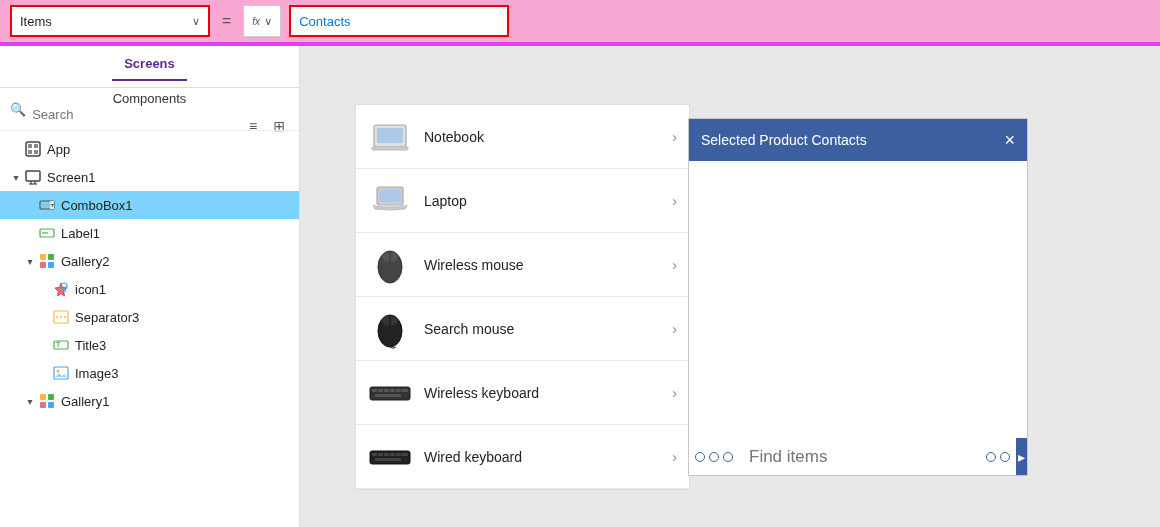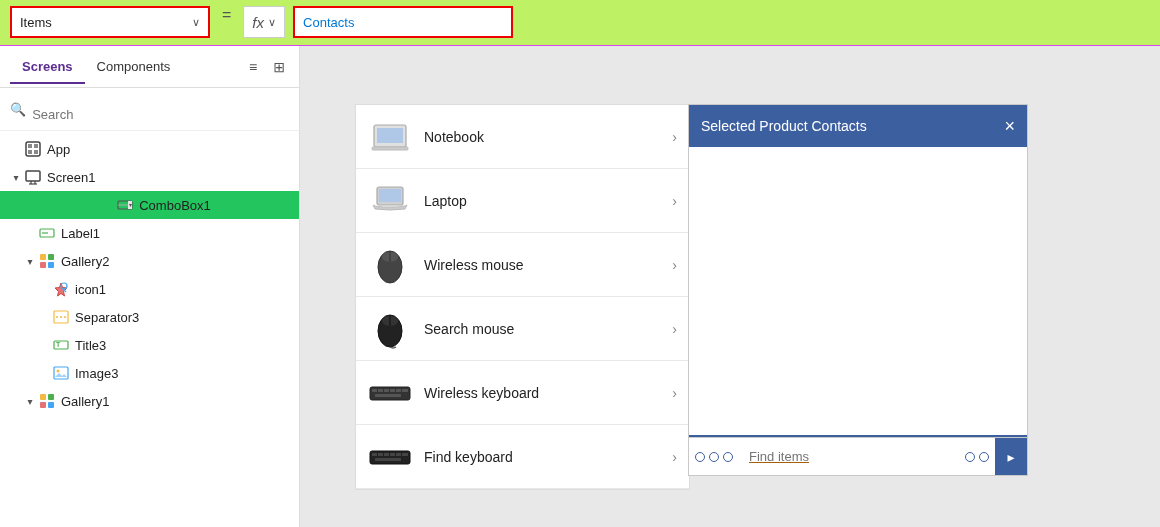--- a/index.html
+++ b/index.html
@@ -10,22 +10,23 @@
       width: 1160px;
       height: 527px;
       overflow: hidden;
       display: flex;
       flex-direction: column;
     }
 
     
     .top-bar {
       display: flex;
-      background: #bef264;
-      border-bottom: 1px solid #d946ef;
+      align-items: center;
+      background: #f9a8d4;
+      border-bottom: 4px solid #d946ef;
       padding: 6px 10px;
       gap: 8px;
       height: 46px;
       flex-shrink: 0;
     }
     .top-bar-select {
       display: flex;
       align-items: center;
       border: 2px solid #e00;
       padding: 3px 8px;
@@ -52,21 +53,21 @@
       align-items: center;
       border: 1px solid #ccc;
       background: #fff;
       padding: 3px 8px;
       height: 32px;
       gap: 4px;
     }
     .fx-label {
       color: #555;
       font-style: italic;
-      font-size: 15px;
+      font-size: 10px;
     }
     .fx-chevron {
       color: #555;
       font-size: 11px;
     }
     .fx-input {
       border: 2px solid #e00;
       padding: 3px 8px;
       color: #0078d4;
       min-width: 220px;
@@ -93,20 +94,21 @@
       flex-shrink: 0;
     }
 
     .tabs-row {
       display: flex;
       align-items: center;
       border-bottom: 1px solid #ddd;
       padding: 0 10px;
       height: 42px;
       gap: 0;
+      flex-direction: column;
     }
     .tab {
       padding: 10px 12px;
       cursor: pointer;
       font-size: 13px;
       color: #333;
       position: relative;
     }
     .tab.active {
       color: #5c2d91;
@@ -162,21 +164,21 @@
     }
 
     .tree-item {
       display: flex;
       align-items: center;
       padding: 4px 10px;
       cursor: pointer;
       height: 28px;
       white-space: nowrap;
     }
-    .tree-item.selected { background: #22c55e; justify-content: center; }
+    .tree-item.selected { background: #7dd3fc; }
     .tree-indent-0 { padding-left: 10px; }
     .tree-indent-1 { padding-left: 24px; }
     .tree-indent-2 { padding-left: 38px; }
 
     .tree-icon {
       width: 18px;
       height: 18px;
       flex-shrink: 0;
       margin-right: 5px;
       display: flex;
@@ -246,21 +248,21 @@
       color: #222;
     }
     .gallery-item-chevron {
       color: #888;
       font-size: 14px;
     }
 
     
     .product-panel {
       position: absolute;
-      top: 58px;
+      top: 72px;
       left: 388px;
       width: 340px;
       background: #fff;
       border: 1px solid #c8c8c8;
       overflow: hidden;
     }
     .product-panel-header {
       background: #3c5fa0;
       color: #fff;
       padding: 10px 12px;
@@ -302,23 +304,22 @@
       height: 38px;
       background: #fff;
       border: 1px solid #c8c8c8;
       border-top: none;
     }
     .find-input {
       flex: 1;
       border: none;
       outline: none;
       padding: 4px 10px;
-      font-size: 13px;
+      font-size: 17px;
       color: #a16207;
-      text-decoration: underline;
     }
     .find-dots {
       display: flex;
       align-items: center;
       padding: 0 6px;
       gap: 4px;
     }
     .find-dot {
       width: 10px;
       height: 10px;
@@ -590,21 +591,21 @@
               <rect x="2" y="4" width="40" height="13" rx="2" fill="#222" stroke="#111"></rect>
               <rect x="4" y="6" width="5" height="3" rx="0.5" fill="#444"></rect>
               <rect x="10" y="6" width="5" height="3" rx="0.5" fill="#444"></rect>
               <rect x="16" y="6" width="5" height="3" rx="0.5" fill="#444"></rect>
               <rect x="22" y="6" width="5" height="3" rx="0.5" fill="#444"></rect>
               <rect x="28" y="6" width="5" height="3" rx="0.5" fill="#444"></rect>
               <rect x="34" y="6" width="6" height="3" rx="0.5" fill="#444"></rect>
               <rect x="7" y="11" width="26" height="3" rx="0.5" fill="#444"></rect>
             </svg>
         </div>
-        <span class="gallery-item-name">Find keyboard</span>
+        <span class="gallery-item-name">Wired keyboard</span>
         <span class="gallery-item-chevron">›</span>
       </div>
 
     </div>
 
     <div class="product-panel">
       <div class="product-panel-header">
         <span>Selected Product Contacts</span>
         <span class="product-panel-close">×</span>
       </div>

